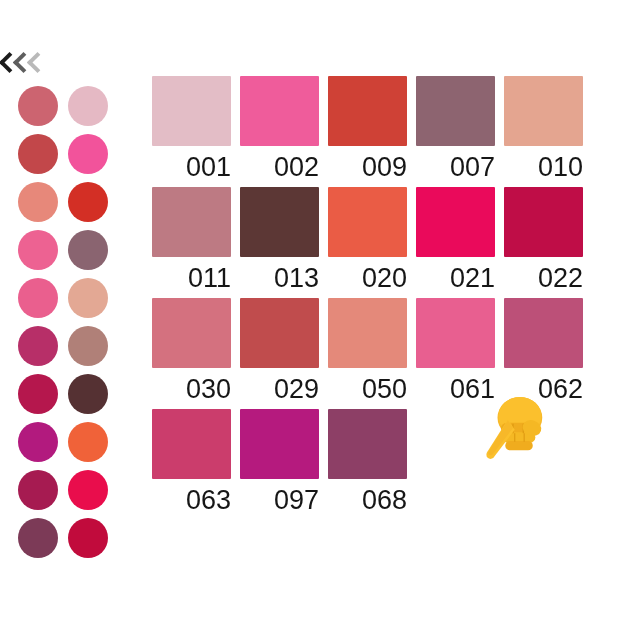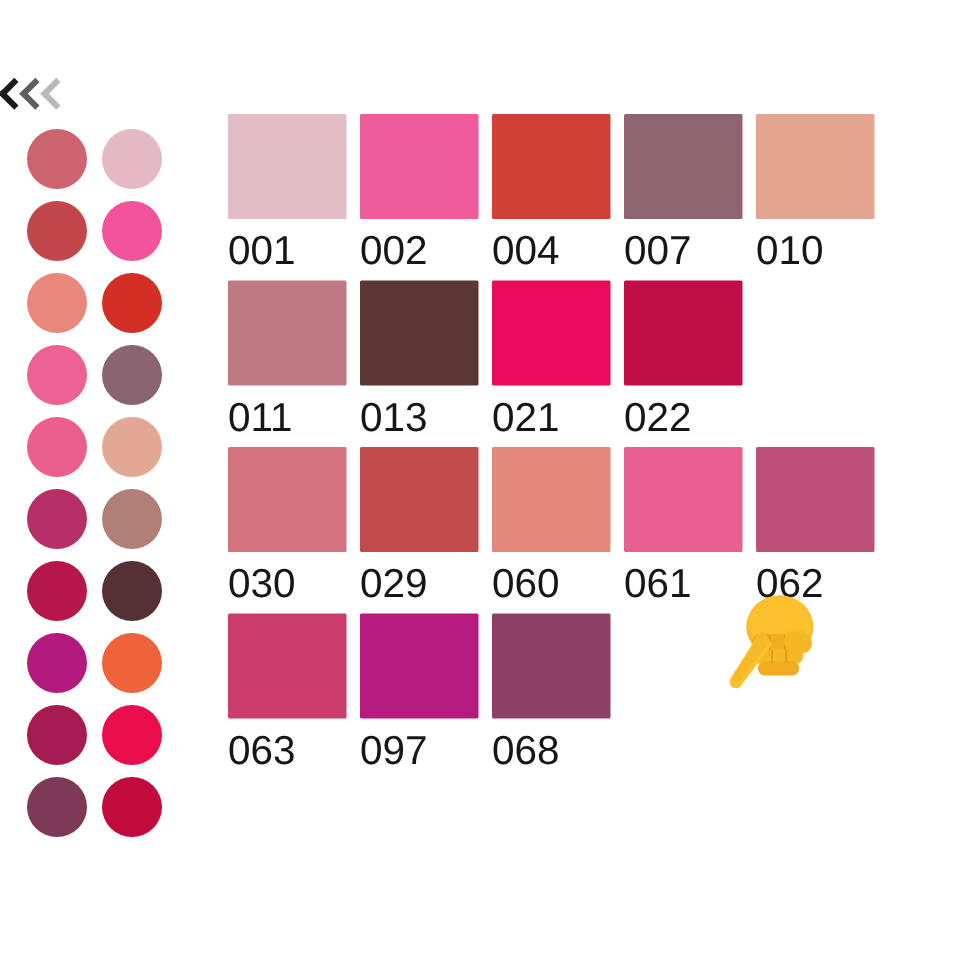--- a/index.html
+++ b/index.html
@@ -86,21 +86,21 @@
   .grid-row {
     display: flex;
     gap: 9px;
     margin-bottom: 6px;
   }
   .cell {
     width: 79px;
     flex: 0 0 auto;
     display: flex;
     flex-direction: column;
-    align-items: flex-start;
+    align-items: flex-end;
   }
   .chip {
     width: 79px;
     height: 70px;
     border-radius: 1px;
   }
   .chip-label {
     font-size: 27px;
     line-height: 1;
     color: #161616;
@@ -180,61 +180,65 @@
         <div class="cell">
           <div class="chip" title="#e3bdc6" style="background: rgb(227, 189, 198);"></div>
           <div class="chip-label">001</div>
         </div>
         <div class="cell">
           <div class="chip" title="#ef5c9b" style="background: rgb(239, 92, 155);"></div>
           <div class="chip-label">002</div>
         </div>
         <div class="cell">
           <div class="chip" title="#cf4136" style="background: rgb(207, 65, 54);"></div>
-          <div class="chip-label">004</div>
+          <div class="chip-label">009</div>
         </div>
         <div class="cell">
           <div class="chip" title="#8d6470" style="background: rgb(141, 100, 112);"></div>
           <div class="chip-label">007</div>
         </div>
         <div class="cell">
           <div class="chip" title="#e4a590" style="background: rgb(228, 165, 144);"></div>
           <div class="chip-label">010</div>
         </div>
       </div>
       <div class="grid-row">
         <div class="cell">
           <div class="chip" title="#bd7a83" style="background: rgb(189, 122, 131);"></div>
           <div class="chip-label">011</div>
         </div>
         <div class="cell">
           <div class="chip" title="#5c3735" style="background: rgb(92, 55, 53);"></div>
           <div class="chip-label">013</div>
         </div>
         <div class="cell">
+          <div class="chip" title="#ea5c45" style="background: rgb(234, 92, 69);"></div>
+          <div class="chip-label">020</div>
+        </div>
+        <div class="cell">
           <div class="chip" title="#ea0a5b" style="background: rgb(234, 10, 91);"></div>
           <div class="chip-label">021</div>
         </div>
         <div class="cell">
           <div class="chip" title="#bf0d47" style="background: rgb(191, 13, 71);"></div>
           <div class="chip-label">022</div>
         </div>
       </div>
       <div class="grid-row">
         <div class="cell">
           <div class="chip" title="#d4717f" style="background: rgb(212, 113, 127);"></div>
           <div class="chip-label">030</div>
         </div>
         <div class="cell">
           <div class="chip" title="#c04c4d" style="background: rgb(192, 76, 77);"></div>
           <div class="chip-label">029</div>
         </div>
         <div class="cell">
           <div class="chip" title="#e4897a" style="background: rgb(228, 137, 122);"></div>
-          <div class="chip-label">060</div>
+          <div class="chip-label">050</div>
         </div>
         <div class="cell">
           <div class="chip" title="#e85f90" style="background: rgb(232, 95, 144);"></div>
           <div class="chip-label">061</div>
         </div>
         <div class="cell">
           <div class="chip" title="#bc5078" style="background: rgb(188, 80, 120);"></div>
           <div class="chip-label">062</div>
         </div>
       </div>

